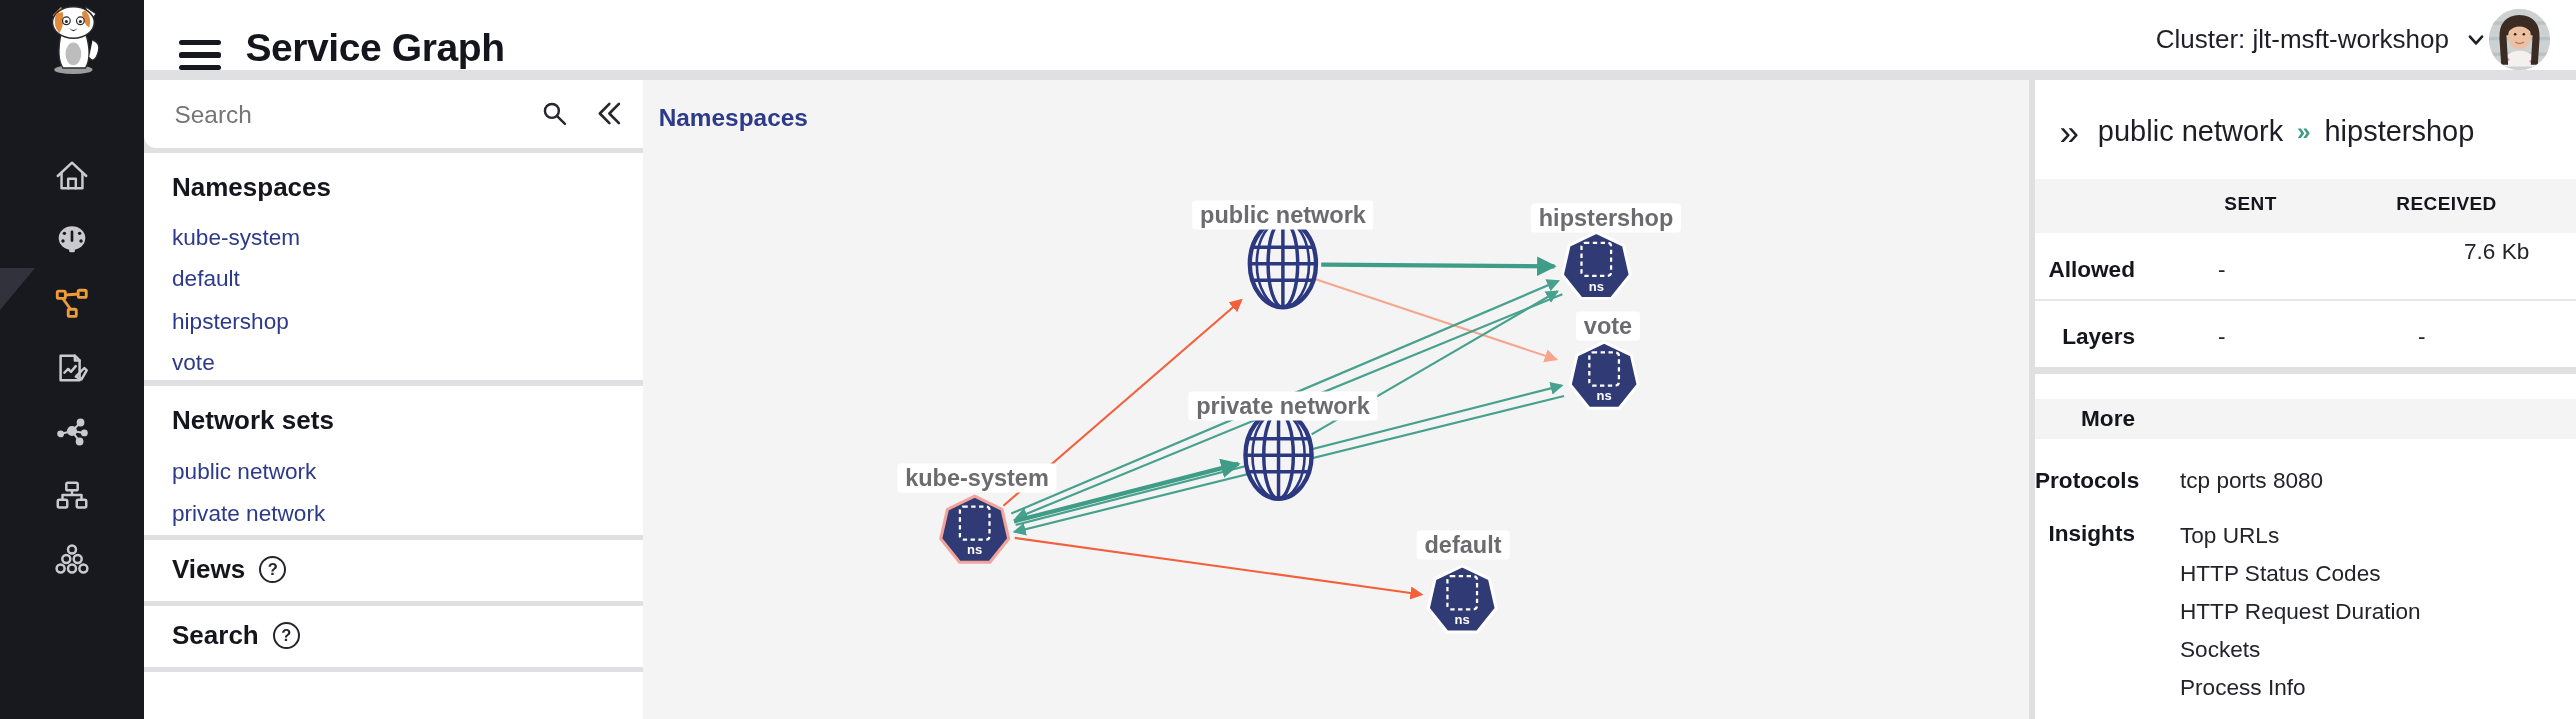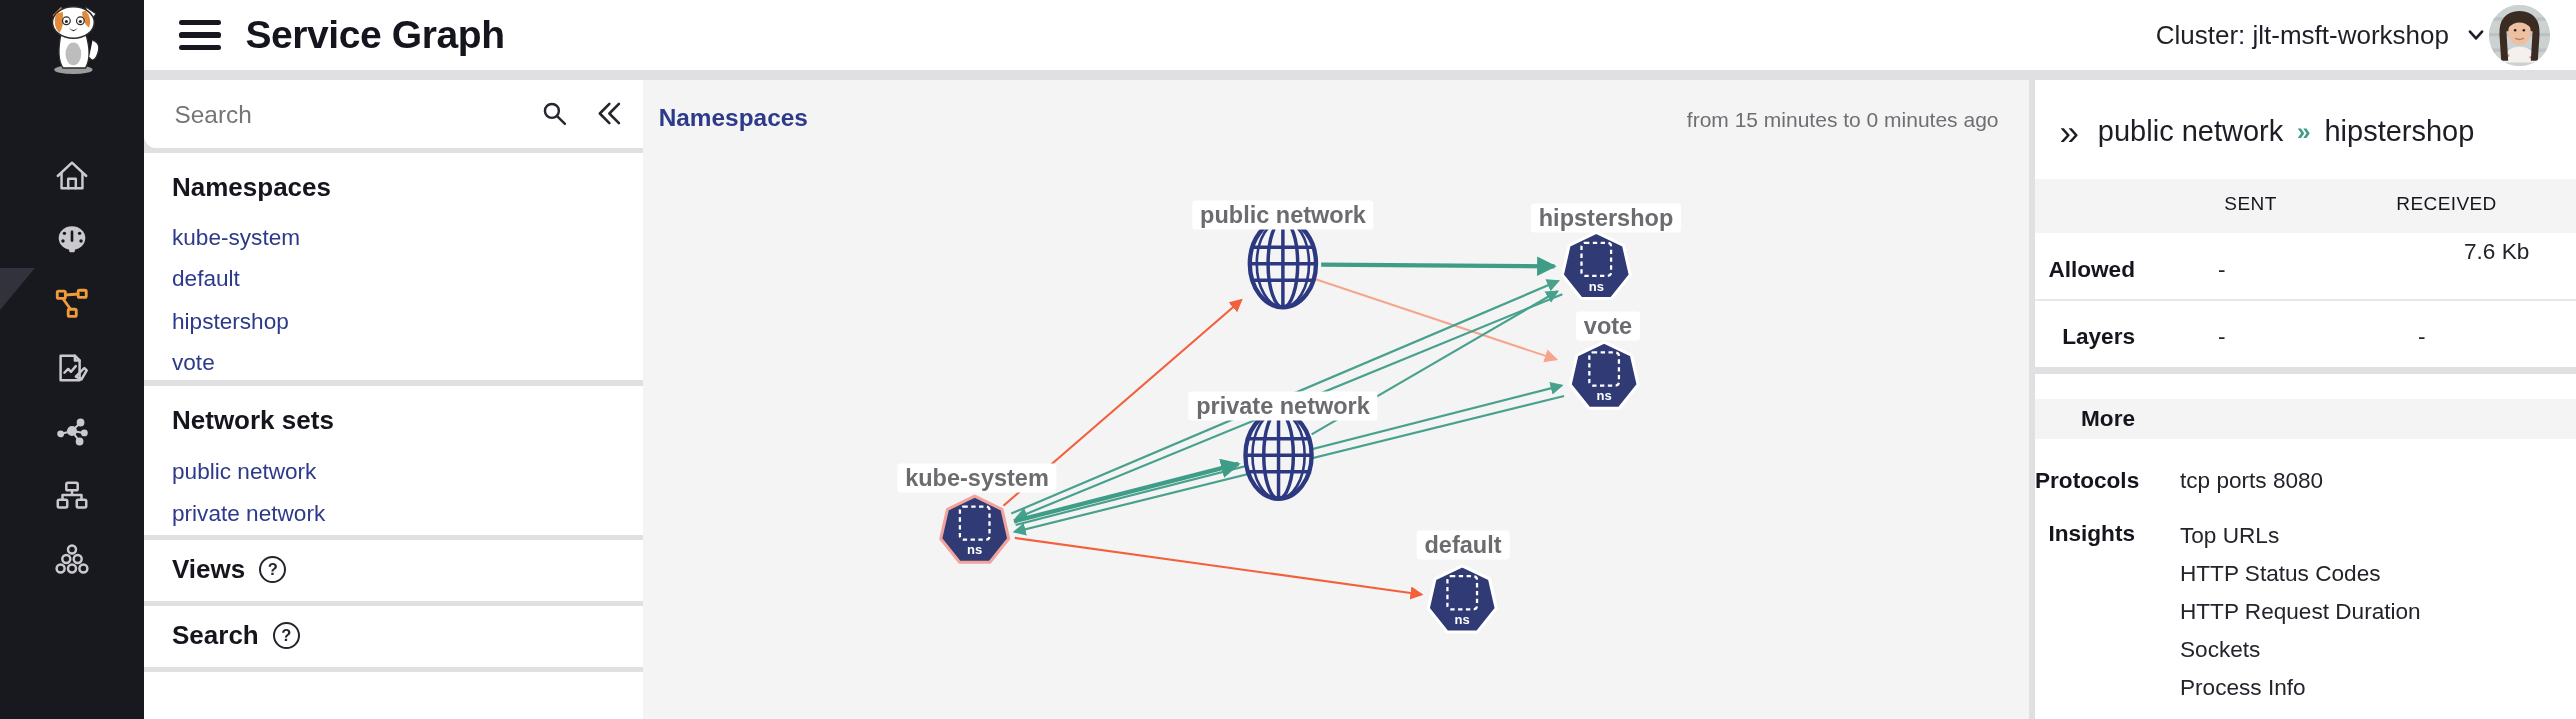--- a/index.html
+++ b/index.html
@@ -8,21 +8,21 @@
 
   
   .rail { position:absolute; left:0; top:0; width:144px; height:719px; background:#18181f; z-index:5; }
   .logo { position:absolute; left:14px; top:5.2px; width:117px; height:70px; }
   .rail-corner { position:absolute; left:0; top:268px; width:35px; height:42px; background:#31323b; clip-path:polygon(0 0,100% 0,0 100%); }
   .rail-nav { position:absolute; top:157px; left:0; width:144px; display:flex; flex-direction:column; align-items:center; }
   .rail-item { width:49px; height:64px; display:flex; align-items:flex-start; justify-content:center; cursor:pointer; }
   .rail-item svg { width:38px; height:38px; }
 
   
-  .topbar { position:absolute; left:144px; top:0; width:2432px; height:75px; background:#fff; border-bottom:5.2px solid #e0e0e3; display:flex; align-items:center; }
+  .topbar { position:absolute; left:144px; top:0; width:2432px; height:75px; background:#fff; border-bottom:5.2px solid #e0e0e3; display:flex; align-items:flex-end; }
   .hamburger { margin-left:35px; width:42px; height:30px; display:flex; flex-direction:column; justify-content:space-between; cursor:pointer; }
   .hamburger div { height:5.2px; border-radius:2.6px; background:#17171f; }
   .app-title { margin-left:24.4px; font-size:39px; font-weight:800; letter-spacing:-0.4px; color:#15151d; }
   .topbar-right { margin-left:auto; display:flex; align-items:center; margin-right:26px; }
   .cluster-select { display:flex; align-items:center; gap:14px; font-size:26px; color:#1f1f27; cursor:pointer; }
   .avatar { width:61px; height:61px; border-radius:50%; overflow:hidden; background:#d3d7d8; cursor:pointer; }
 
   
   .card { position:absolute; left:144px; width:582px; background:#fff; }
   .card-search { top:80px; height:68px; border-radius:0 0 12.2px 12.2px; }
@@ -55,21 +55,21 @@
   .gnode.hl { color:#f2a49c; }
   .ns-badge { font-size:15px; font-weight:600; fill:#fff; text-anchor:middle; font-family:"Liberation Sans",sans-serif; }
 
   
   .details { position:absolute; left:2035px; top:80px; width:541px; height:639px; background:#fff; }
   .det-header { position:absolute; left:24.4px; top:35px; display:flex; align-items:center; gap:19px; font-size:29px; color:#1d1d26; }
   .det-collapse { font-size:35px; color:#1d1d26; line-height:31px; cursor:pointer; }
   .bc-sep { color:#3f9c86; font-size:24.4px; font-weight:700; margin:0 -5.2px; }
   .band { position:absolute; left:0; width:541px; background:#f4f4f5; }
   .thead-band { top:99px; height:54px; }
-  .th { position:absolute; top:14px; font-size:19px; font-weight:400; letter-spacing:0.4px; color:#15151d; text-align:center; width:139px; }
+  .th { position:absolute; top:14px; font-size:19px; font-weight:700; letter-spacing:0.4px; color:#15151d; text-align:center; width:139px; }
   .th-sent { left:146px; } .th-recv { left:342px; }
   .lblcol { position:absolute; left:0; width:100px; text-align:right; font-size:22.6px; font-weight:700; color:#15151d; }
   .valcol { position:absolute; font-size:22.6px; color:#23232b; }
   .row-div { position:absolute; left:0; width:541px; height:1.7px; background:#e8e8ea; }
   .gap-div { position:absolute; left:0; width:541px; height:7px; background:#e0e0e3; }
   .more-band { top:319px; height:40px; }
   .insights-list div { line-height:38px; }
 </style>
 </head>
 <body>
@@ -247,21 +247,20 @@
   </div>
   <svg class="sec-chevron" style="top:15px;" viewBox="0 0 36 36" fill="none" stroke="#15151d" stroke-width="3.4" stroke-linecap="round" stroke-linejoin="round">
       <path d="M8 14 L18 24 L28 14"></path>
     </svg>
 </div>
 
 <div class="card card-extra"></div>
 
 <div class="canvas">
   <div class="canvas-title">Namespaces</div>
-  <div class="canvas-time">from 15 minutes to 0 minutes ago</div>
 
   <svg class="graph-svg" width="1386" height="639" viewBox="0 0 1592 734">
     <defs>
       <marker id="m-teal" markerUnits="strokeWidth" markerWidth="7" markerHeight="7" refX="5" refY="3" orient="auto">
           <path d="M0,0 L6,3 L0,6 Z" fill="#47a18d"></path>
         </marker>
       <marker id="m-tealthick" markerUnits="strokeWidth" markerWidth="5" markerHeight="5" refX="4" refY="2.25" orient="auto">
           <path d="M0,0 L4.5,2.25 L0,4.5 Z" fill="#3f9c86"></path>
         </marker>
       <marker id="m-orange" markerUnits="strokeWidth" markerWidth="7" markerHeight="7" refX="5" refY="3" orient="auto">

